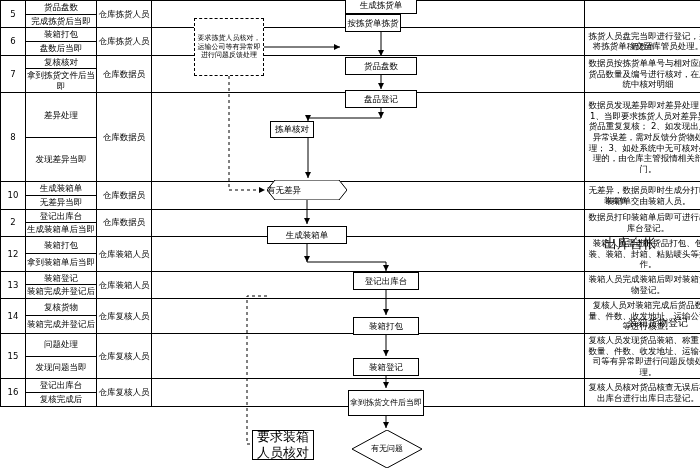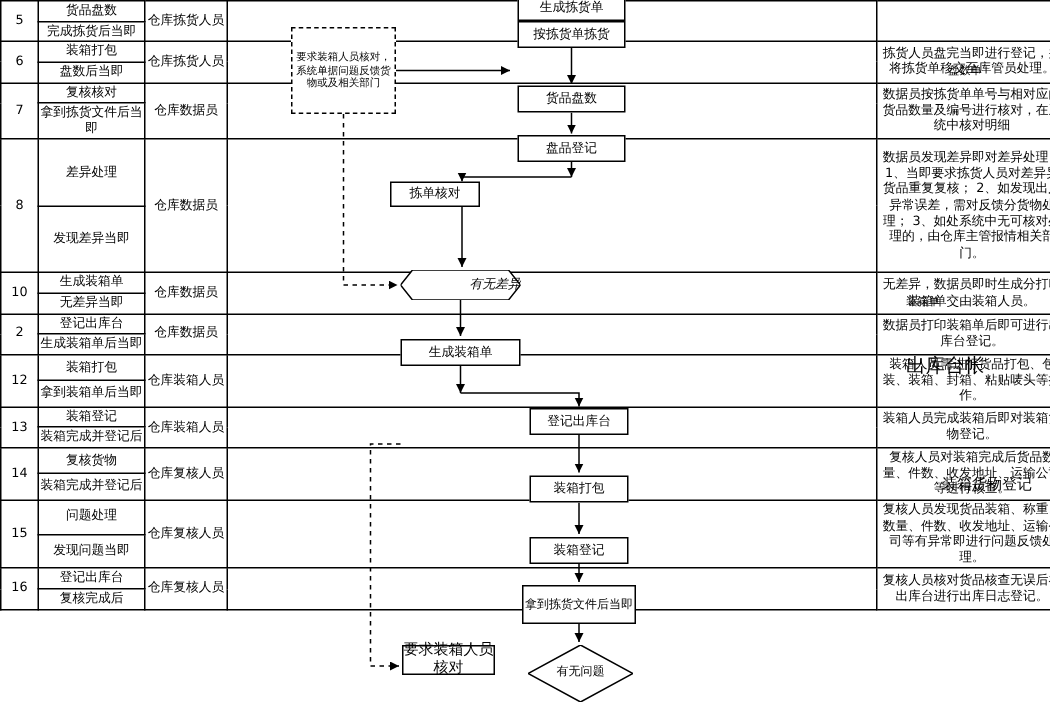--- a/index.html
+++ b/index.html
@@ -14,26 +14,26 @@
   td.c-role{width:52px;}
   td.c-flow{width:430px;padding:0;position:relative;}
   td.c-note{width:124px;font-size:7px;text-align:left;padding:2px 3px;line-height:1.3;}
 
   
   #flow{position:absolute;left:0;top:0;width:700px;height:470px;pointer-events:none;}
   .node{position:absolute;border:1px solid #000;background:#fff;font-size:8.5px;line-height:1.2;
         display:flex;align-items:center;justify-content:center;text-align:center;color:#000;box-sizing:border-box;}
   .node.dashed{border-style:dashed;}
   .node.hex{border:none;background:transparent;}
-  .node.hex .hexbox{position:relative;width:100%;height:100%;display:flex;align-items:center;justify-content:flex-end;font-style:italic;}
+  .node.hex .hexbox{position:relative;width:100%;height:100%;display:flex;align-items:center;justify-content:flex-start;}
   .node.hex svg{position:absolute;left:0;top:0;}
   .node.hex span{position:relative;z-index:2;}
   .node.dia{border:none;background:transparent;}
   .node.dia svg{position:absolute;left:0;top:0;}
-  .node.dia span{position:relative;z-index:2;font-size:8px;font-family:Liberation Mono, monospace;}
+  .node.dia span{position:relative;z-index:2;font-size:8px;}
 </style>
 </head>
 <body>
 
 <div id="sheet">
 
   <table class="grid">
     <tbody>
 
       <tr>
@@ -187,41 +187,41 @@
       <path d="M264,47 L340,47" marker-end="url(#ah)"></path>
     </g>
     <g stroke="#000" stroke-width="1" fill="none" stroke-dasharray="3,3">
       <path d="M229,76 L229,190 L265,190" marker-end="url(#ah)"></path>
       <path d="M267,296 L247,296 L247,444 L266,444" marker-end="url(#ah)"></path>
     </g>
   </svg>
 
   <div id="nodes">
     <div class="node" style="left:345px;top:-4px;width:72px;height:18px;">生成拣货单</div>
-    <div class="node" style="left:345px;top:14px;width:72px;height:18px;">按拣货单拣货</div>
-    <div class="node dashed" style="left:194px;top:18px;width:70px;height:58px;font-size:7px;padding:2px;">要求装箱人员核对，系统单据问题反馈货物或及相关部门</div>
+    <div class="node" style="left:345px;top:14px;width:56px;height:18px;">按拣货单拣货</div>
+    <div class="node dashed" style="left:194px;top:18px;width:70px;height:58px;font-size:7px;padding:2px;">要求拣货人员核对，运输公司等有异常即进行问题反馈处理</div>
     <div class="node" style="left:345px;top:57px;width:72px;height:18px;">货品盘数</div>
     <div class="node" style="left:345px;top:90px;width:72px;height:18px;text-align:center;">盘品登记</div>
-    <div class="node" style="left:260px;top:121px;width:60px;height:17px;">拣单核对</div>
+    <div class="node" style="left:270px;top:121px;width:44px;height:17px;">拣单核对</div>
 
     <div class="node hex" style="left:267px;top:180px;width:80px;height:20px;">
       <div class="hexbox">
         <svg width="80" height="20" viewBox="0 0 80 20">
             <polygon points="8,0 72,0 80,10 72,20 8,20 0,10" fill="#fff" stroke="#000" stroke-width="1"></polygon>
           </svg>
         <span>有无差异</span>
       </div>
     </div>
 
     <div class="node" style="left:267px;top:226px;width:80px;height:18px;">生成装箱单</div>
     <div class="node" style="left:353px;top:272px;width:66px;height:18px;">登记出库台</div>
     <div class="node" style="left:353px;top:317px;width:66px;height:18px;">装箱打包</div>
     <div class="node" style="left:353px;top:358px;width:66px;height:18px;">装箱登记</div>
     <div class="node" style="left:348px;top:390px;width:76px;height:26px;font-size:8px;">拿到拣货文件后当即</div>
-    <div class="node" style="left:268px;top:430px;width:62px;height:20px;font-size:10px;">要求装箱人员核对</div>
+    <div class="node" style="left:252px;top:430px;width:62px;height:30px;font-size:13px;">要求装箱人员核对</div>
 
     <div class="node dia" style="left:352px;top:430px;width:70px;height:38px;">
       <svg width="70" height="38" viewBox="0 0 70 38">
           <polygon points="35,0 70,19 35,38 0,19" fill="#fff" stroke="#000" stroke-width="1"></polygon>
         </svg>
       <span>有无问题</span>
     </div>
   </div>
 
   <div style="position:absolute;left:632px;top:42px;font-size:7.5px;">盘数单</div>

